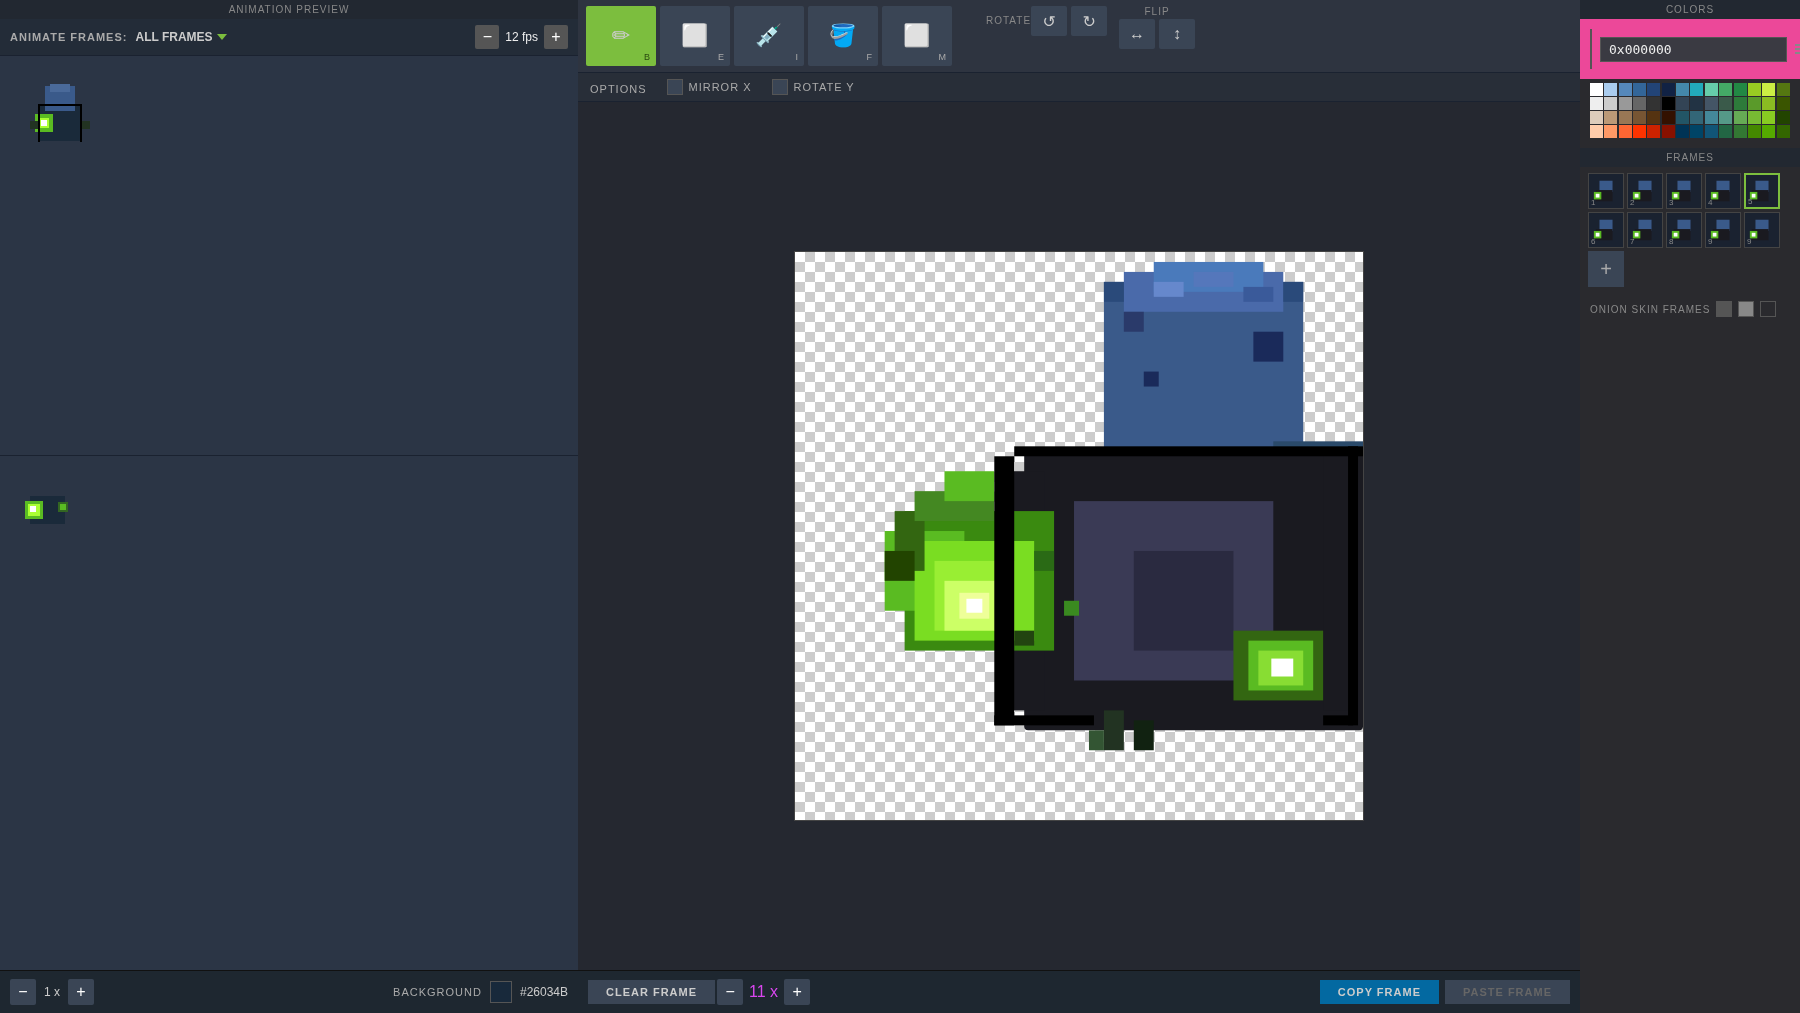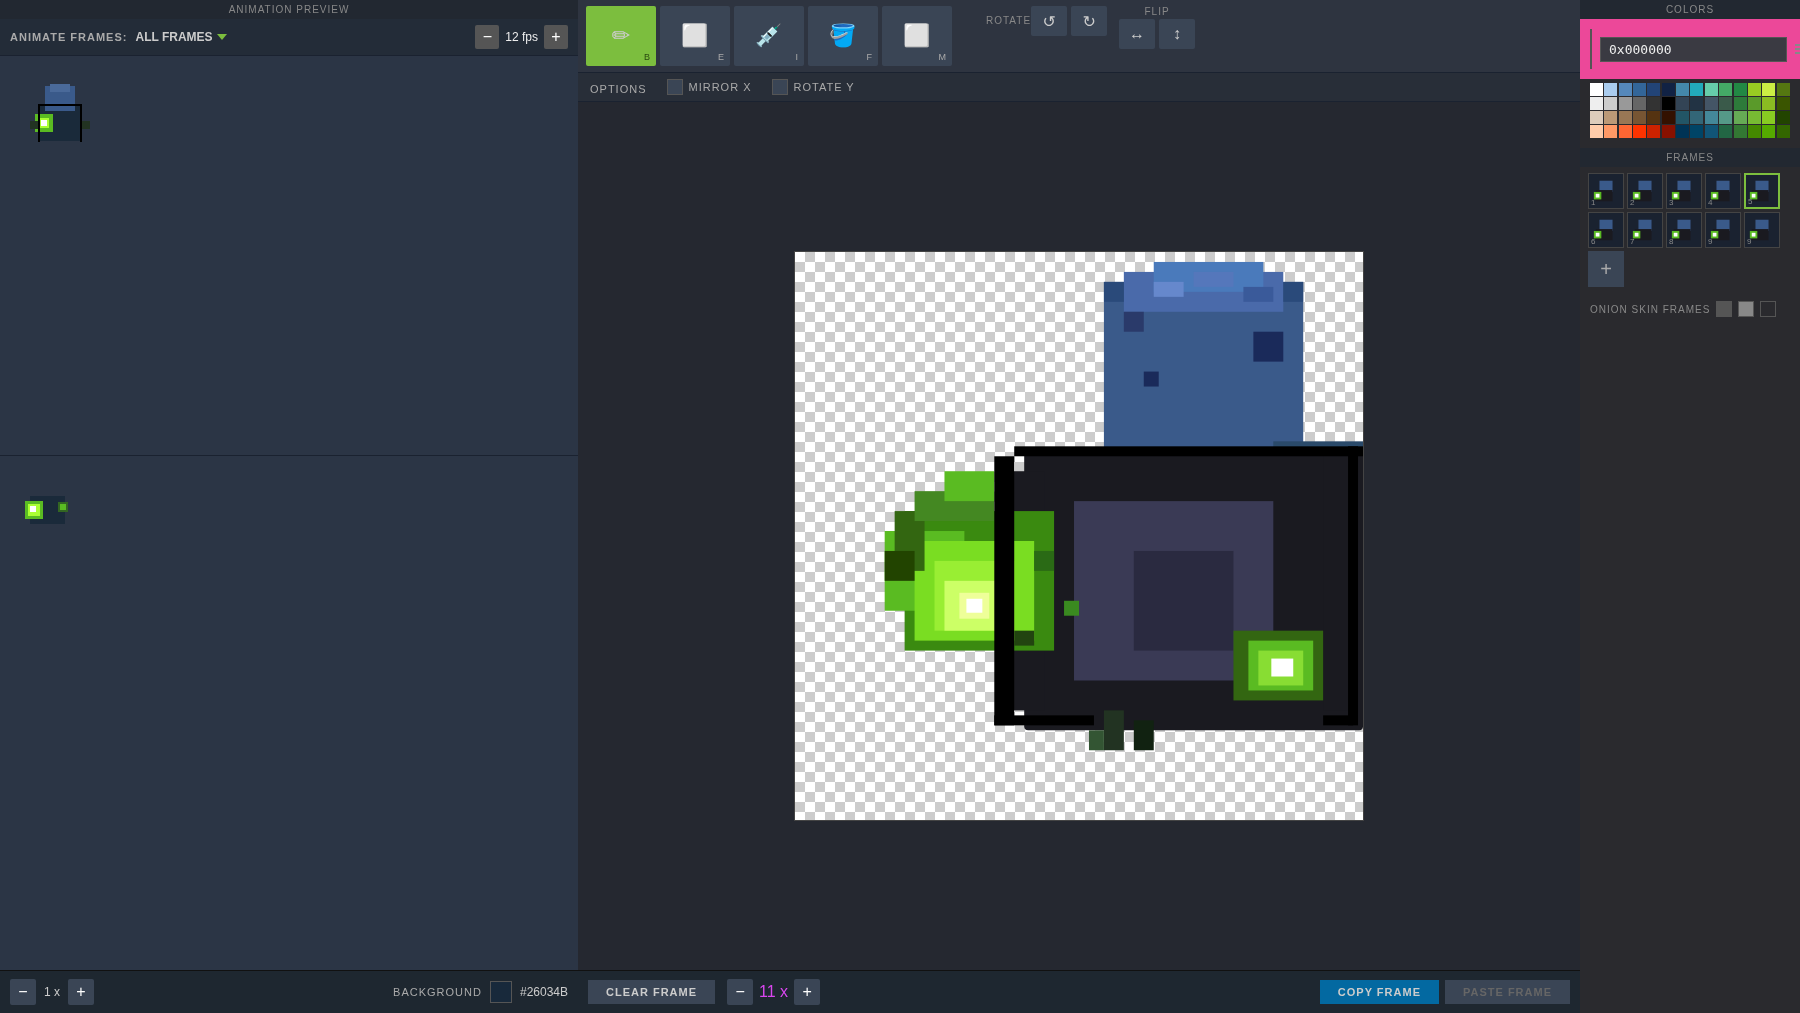--- a/index.html
+++ b/index.html
@@ -302,21 +302,21 @@
       background-position: 0 0, 0 10px, 10px -10px, -10px 0px;
       background-color: #fff;
       overflow: hidden;
     }
 
     .canvas-bottom-bar {
       display: flex;
       align-items: center;
       background: #1e2730;
       padding: 8px 10px;
-      gap: 12px;
+      gap: 2px;
       border-top: 1px solid #111;
     }
 
     .clear-frame-btn {
       padding: 6px 18px;
       background: #3a4555;
       border: none;
       color: #ccc;
       font-size: 11px;
       letter-spacing: 1px;

